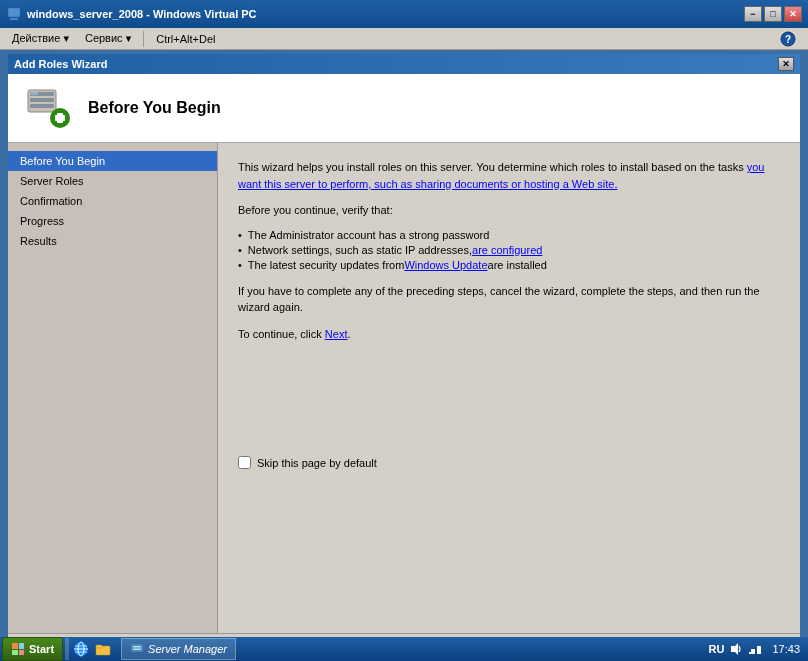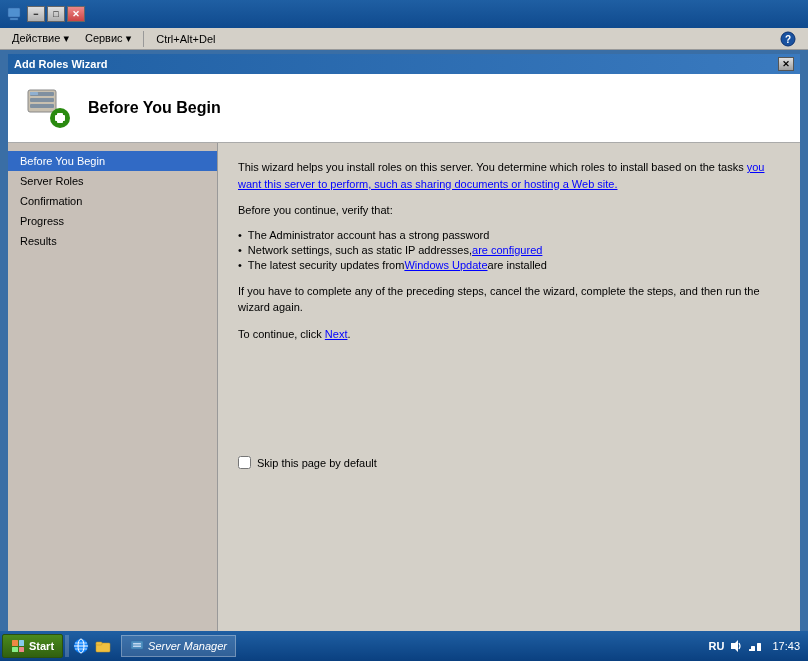--- a/index.html
+++ b/index.html
@@ -203,21 +203,21 @@
     .footer-btn.primary {
       background: linear-gradient(to bottom, #f0ece4, #d8d4cc);
     }
 
     
     .taskbar {
       position: fixed;
       bottom: 0;
       left: 0;
       right: 0;
-      height: 30px;
+      height: 24px;
       background: linear-gradient(to bottom, #1f5fa3, #0a4080);
       display: flex;
       align-items: center;
       padding: 10px 2px;
     }
     .start-btn {
       height: 24px;
       background: linear-gradient(to bottom, #4a8a1c, #316010);
       border: 1px solid #2a5010;
       border-radius: 2px;
@@ -263,20 +263,21 @@
 </head>
 <body>
 
 <div class="title-bar">
   <span class="title-bar-icon">
     <svg width="14" height="14" viewBox="0 0 14 14">
       <rect x="1" y="1" width="12" height="9" rx="1" fill="#5090d0" stroke="#3060a0" stroke-width="0.5"></rect>
       <rect x="3" y="11" width="8" height="2" fill="#5090d0" stroke="#3060a0" stroke-width="0.5"></rect>
     </svg>
   </span>
+  <span class="title-bar-text">windows_server_2008 - Windows Virtual PC</span>
   <div class="title-bar-buttons">
     <div class="title-bar-btn">−</div>
     <div class="title-bar-btn">□</div>
     <div class="title-bar-btn" style="background:linear-gradient(to bottom,#e88,#c44);color:white;">✕</div>
   </div>
 </div>
 
 <div class="menu-bar">
   <div class="menu-item">Действие ▾</div>
   <div class="menu-item">Сервис ▾</div>

